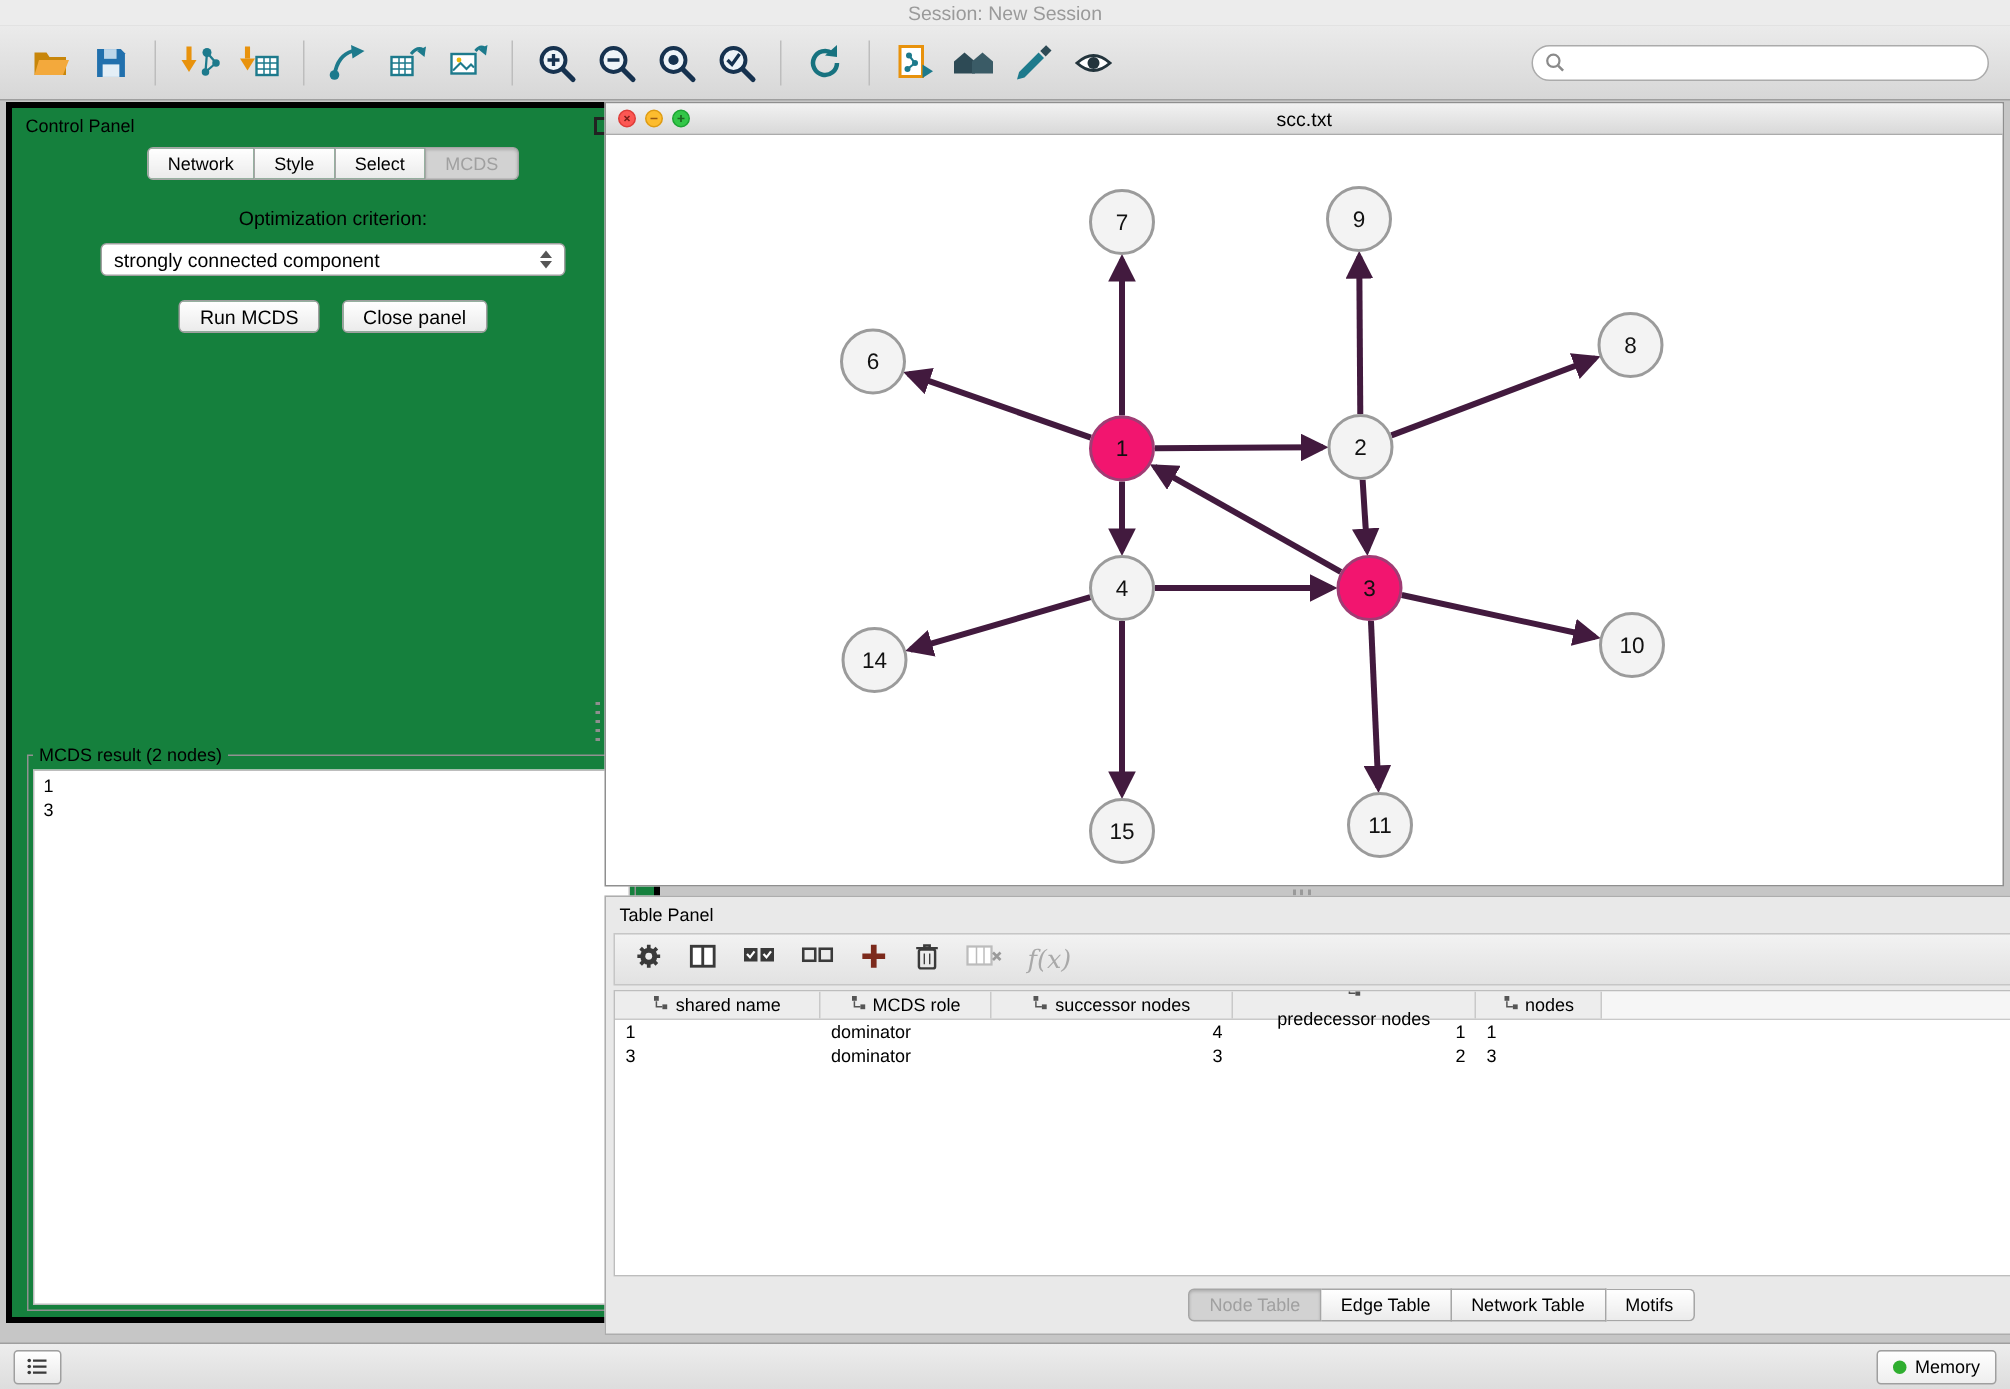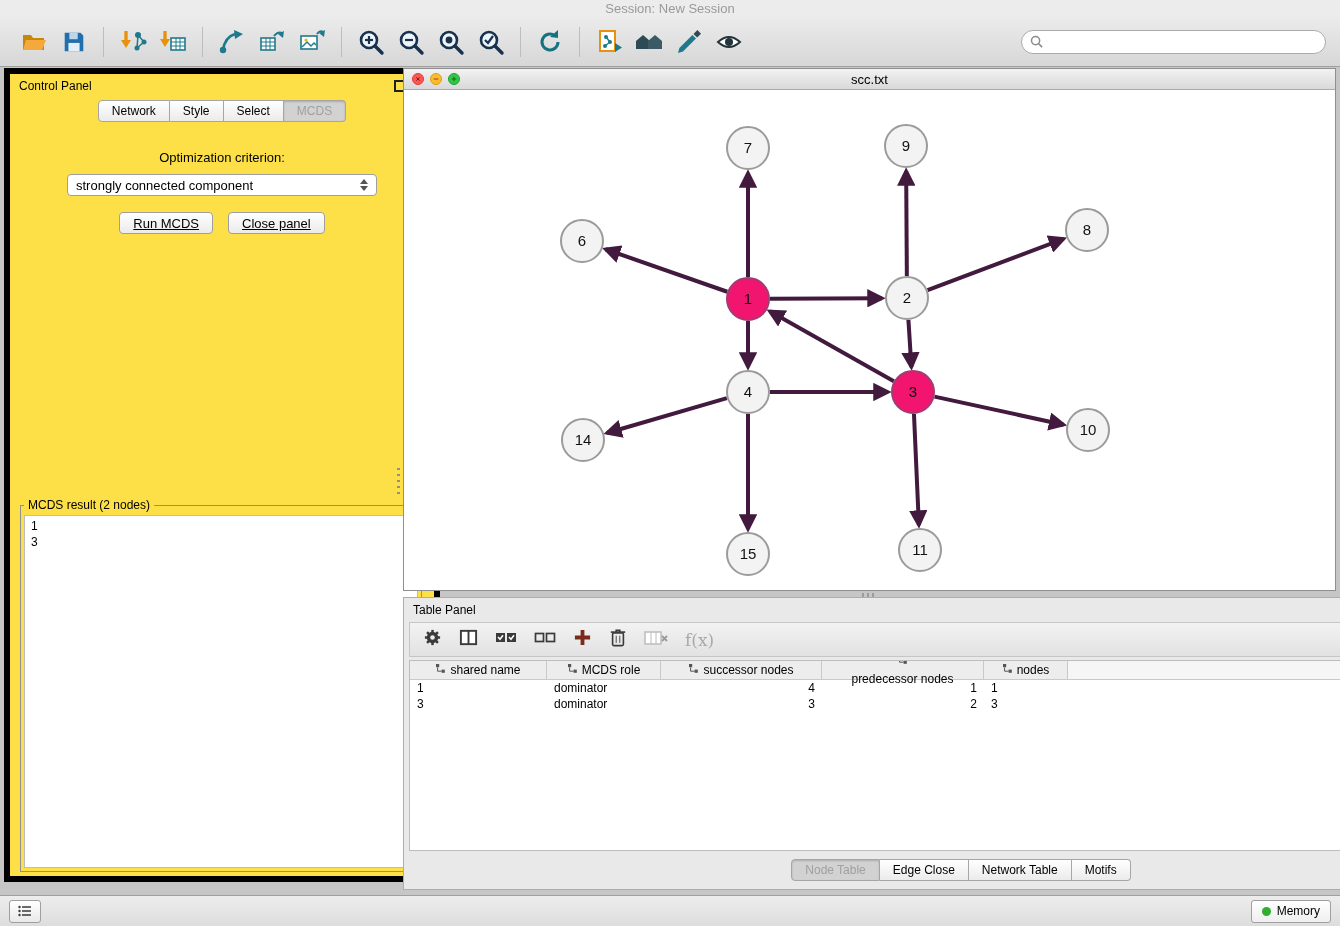--- a/index.html
+++ b/index.html
@@ -19,41 +19,41 @@
   .search{margin-left:auto;width:287px;height:22px;border:1px solid #ababab;
     border-radius:12px;background:#fff;display:flex;align-items:center;
     padding:0 8px;gap:5px;}
   .search input{border:none;outline:none;flex:1;font-size:13px;background:transparent;}
 
   
   .workspace{position:absolute;top:67px;left:0;right:0;bottom:31px;}
 
   
   .control-panel{position:absolute;left:4px;top:1px;width:436px;bottom:13px;
-    background:#fde047;border:6px solid #000000;box-sizing:border-box;}
+    background:#15803d;border:4px solid #000000;box-sizing:border-box;}
   .panel-header{height:24px;display:flex;align-items:center;padding:0 9px;font-size:12px;}
   .win-ctrls{margin-left:auto;display:flex;align-items:center;gap:9px;}
   .float-btn{width:8px;height:8px;border:2px solid #222;display:inline-block;}
   .close-btn{display:inline-flex;width:10px;height:10px;}
   .seg-row{display:flex;justify-content:center;margin-top:2px;}
   .seg-tab{font-size:12px;padding:3px 13px;background:linear-gradient(#ffffff,#ebebeb);
     border:1px solid #a6a6a6;border-left:none;cursor:default;}
   .seg-tab:first-child{border-left:1px solid #a6a6a6;border-radius:4px 0 0 4px;}
   .seg-tab:last-child{border-radius:0 4px 4px 0;}
   .seg-tab.active{background:#d2d2d2;color:#a0a0a0;box-shadow:inset 0 1px 2px rgba(0,0,0,.18);}
-  .opt-label{margin-top:28px;text-align:center;font-size:13px;}
+  .opt-label{margin-top:18px;text-align:center;font-size:13px;}
   .opt-select{margin:9px auto 16px;width:310px;height:22px;box-sizing:border-box;
     background:#fff;border:1px solid #9f9f9f;border-radius:4px;display:flex;
     align-items:center;padding:0 8px;font-size:13px;}
   .spinners{margin-left:auto;display:flex;flex-direction:column;align-items:center;}
   .spin-up{width:0;height:0;border-left:4px solid transparent;border-right:4px solid transparent;
     border-bottom:5px solid #555;margin-bottom:2px;}
   .spin-down{width:0;height:0;border-left:4px solid transparent;border-right:4px solid transparent;
     border-top:5px solid #555;}
-  .btn-row{margin-top:12px;display:flex;justify-content:center;gap:15px;text-decoration:underline;}
+  .btn-row{margin-top:12px;display:flex;justify-content:center;gap:15px;}
   .swing-btn{height:22px;padding:0 13px;font-size:13px;background:linear-gradient(#ffffff,#ebebeb);
     border:1px solid #9f9f9f;border-radius:4px;cursor:default;}
   .result-box{position:absolute;left:10px;right:12px;top:424px;bottom:4px;
     border:1px solid #919191;margin:0;padding:3px;}
   .result-box legend{font-size:12px;padding:0 4px;}
   .result-area{width:100%;height:100%;background:#fff;border:1px solid #bdbdbd;
     box-sizing:border-box;padding:2px 6px;overflow:hidden;}
   .result-line{font-size:12px;height:16px;line-height:16px;}
 
   
@@ -77,21 +77,21 @@
   .net-canvas svg{width:100%;height:100%;display:block;}
   .net-canvas svg text{font-family:"Liberation Sans",sans-serif;}
   .h-grip{position:absolute;left:458px;top:524px;width:14px;height:4px;
     background:repeating-linear-gradient(90deg,#9a9a9a 0 2px,transparent 2px 5px);}
 
   
   .table-panel{position:absolute;left:403px;top:530px;width:1116px;bottom:5px;
     background:#e9e9e9;border:1px solid #adadad;box-sizing:border-box;}
   .tt-toolbar{margin:0 5px;height:33px;background:linear-gradient(#f2f2f2,#e2e2e2);
     border:1px solid #c6c6c6;display:flex;align-items:center;gap:17px;padding:0 13px;}
-  .fx{font-family:"DejaVu Serif",serif;font-size:17px;color:#a9a9a9;}
+  .fx{font-family:"DejaVu Serif",serif;font-style:italic;font-size:17px;color:#a9a9a9;}
   .table-area{position:absolute;left:5px;right:5px;top:62px;bottom:38px;background:#fff;
     border:1px solid #bdbdbd;overflow:hidden;}
   .thead{display:flex;height:18px;background:#ededed;border-bottom:1px solid #c9c9c9;}
   .th{box-sizing:border-box;border-right:1px solid #c9c9c9;display:flex;align-items:center;
     justify-content:center;gap:4px;font-size:12px;cursor:default;}
   .th-fill{flex:1;background:#f6f6f6;}
   .tr{display:flex;height:16px;}
   .td{box-sizing:border-box;font-size:12px;padding:0 7px;line-height:16px;
     white-space:nowrap;overflow:hidden;}
   .table-tabs{position:absolute;bottom:8px;left:0;right:0;display:flex;justify-content:center;}
@@ -519,21 +519,21 @@
               <div class="td" style="width: 137px; text-align: left;">3</div>
               <div class="td" style="width: 114px; text-align: left;">dominator</div>
               <div class="td" style="width: 161px; text-align: right;">3</div>
               <div class="td" style="width: 162px; text-align: right;">2</div>
               <div class="td" style="width: 84px; text-align: left;">3</div>
             </div>
           </div>
       </div>
       <div class="table-tabs seg-row">
           <div class="seg-tab active">Node Table</div>
-          <div class="seg-tab">Edge Close</div>
+          <div class="seg-tab">Edge Table</div>
           <div class="seg-tab">Network Table</div>
           <div class="seg-tab">Motifs</div>
         </div>
     </div>
   </div>
 
   <div class="statusbar">
     <span class="menu-btn">
       <svg width="14" height="12" viewBox="0 0 14 12">
         <circle cx="1.5" cy="2" r="1.2" fill="#3a3a3a"></circle>

